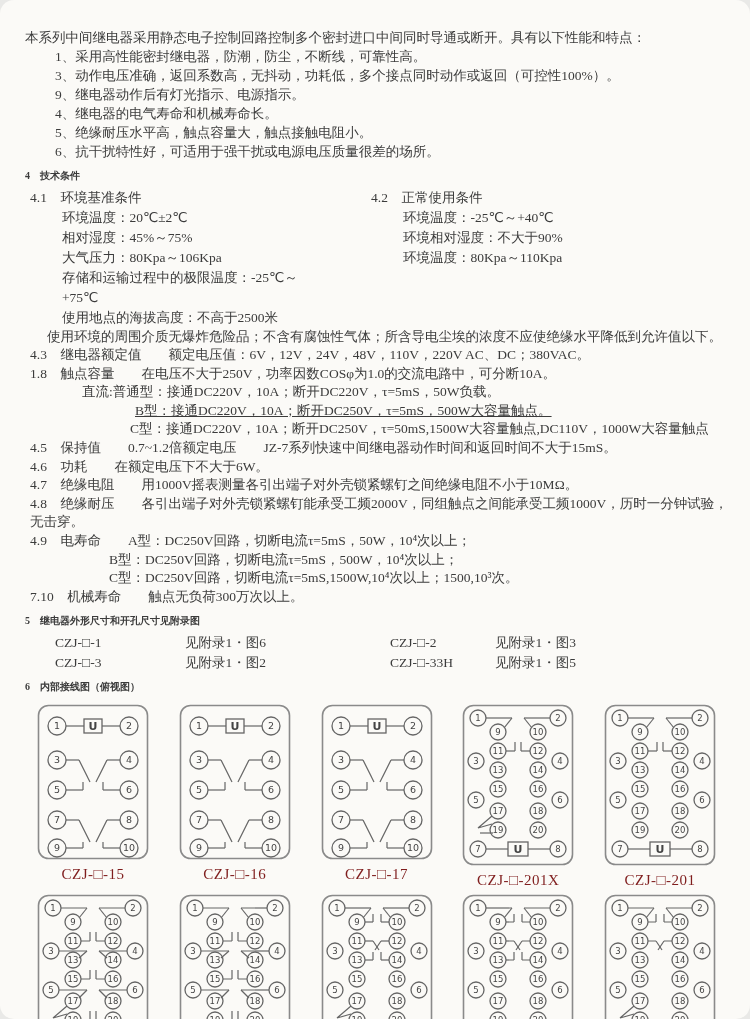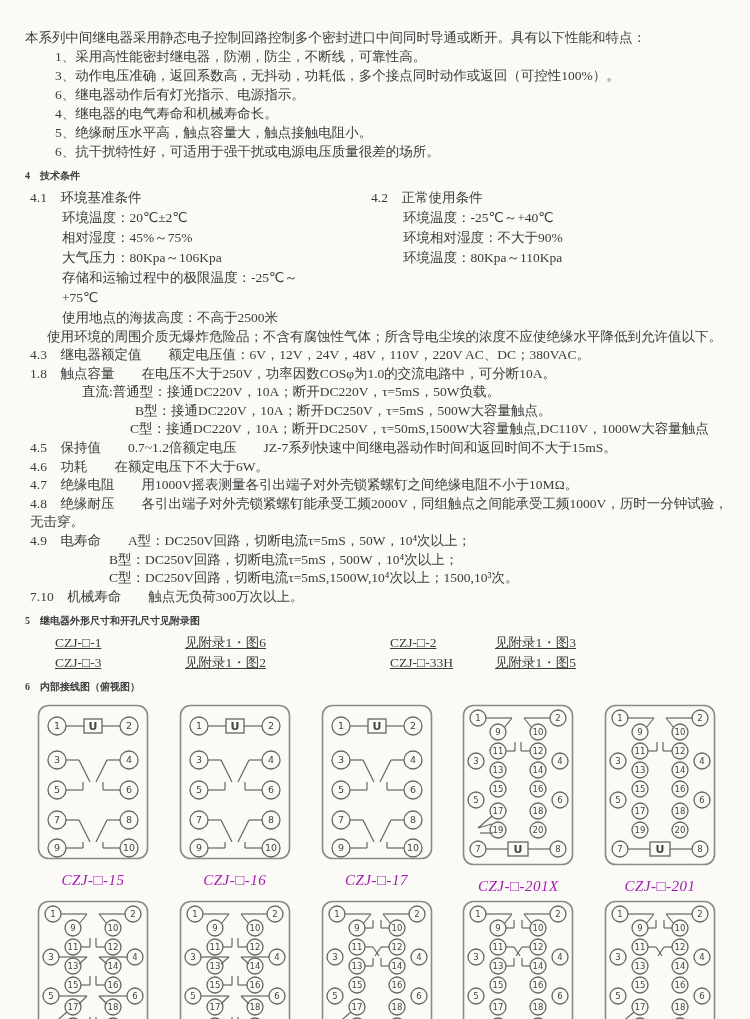--- a/index.html
+++ b/index.html
@@ -1,50 +1,50 @@
 <!DOCTYPE html>
 <html><head>
 <meta charset="utf-8">
 <style>
   html,body{margin:0;padding:0;background:#e9e9e7;}
   .page{
     width:750px;height:1019px;background:#fbfaf7;color:#3b3b3b;
     font-family:"Liberation Serif","DejaVu Sans",serif;font-size:13.5px;
-    box-sizing:border-box;padding:28px 22px 0 25px;overflow:hidden;
+    box-sizing:border-box;padding:28px 22px 0 25px;overflow:hidden;border-radius:14px;
   }
   .para{line-height:19px;}
   .feature{line-height:19px;padding-left:30px;}
   .h{font-weight:bold;font-size:10px;line-height:24px;margin-top:3px;}
   .twocol{display:flex;}
   .c41{width:305px;}
   .c42{flex:1;margin-left:36px;}
   .subh{line-height:20px;padding-left:5px;}
   .sline{line-height:20px;padding-left:37px;}
   .note{line-height:18px;padding-left:22px;}
   .line{line-height:18.6px;padding-left:5px;}
   .i57{padding-left:57px;}
-  .i110{padding-left:110px;}
+  .i110{padding-left:110px;text-decoration:underline;}
   .i105{padding-left:105px;}
   .i84{padding-left:84px;}
   .sec5{display:grid;grid-template-columns:130px 205px 105px auto;padding-left:30px;line-height:19.5px;}
-  .sec5 span{display:block;text-decoration:underline;}
+  .sec5 span{display:block;}
   .wrow{display:flex;justify-content:space-between;margin-top:5px;}
   .wfig{display:flex;flex-direction:column;align-items:center;width:136px;}
-  .wlabel{font-size:15px;margin-top:12px;letter-spacing:.5px;color:#a21caf;font-style:italic;}
+  .wlabel{font-size:15px;margin-top:6px;letter-spacing:.5px;color:#7f1d1d;}
   svg text{font-family:"DejaVu Sans",sans-serif;fill:#444;}
 </style>
 </head>
 <body>
 
 <div class="page">
 
   <div class="para">本系列中间继电器采用静态电子控制回路控制多个密封进口中间同时导通或断开。具有以下性能和特点：</div>
   <div class="feature">1、采用高性能密封继电器，防潮，防尘，不断线，可靠性高。</div>
   <div class="feature">3、动作电压准确，返回系数高，无抖动，功耗低，多个接点同时动作或返回（可控性100%）。</div>
-  <div class="feature">6、继电器动作后有灯光指示、电源指示。</div>
+  <div class="feature">9、继电器动作后有灯光指示、电源指示。</div>
   <div class="feature">4、继电器的电气寿命和机械寿命长。</div>
   <div class="feature">5、绝缘耐压水平高，触点容量大，触点接触电阻小。</div>
   <div class="feature">6、抗干扰特性好，可适用于强干扰或电源电压质量很差的场所。</div>
 
   <div class="h">4　技术条件</div>
 
   <div class="twocol">
     <div class="c41">
       <div class="subh">4.1　环境基准条件</div>
       <div class="sline">环境温度：20℃±2℃</div>

